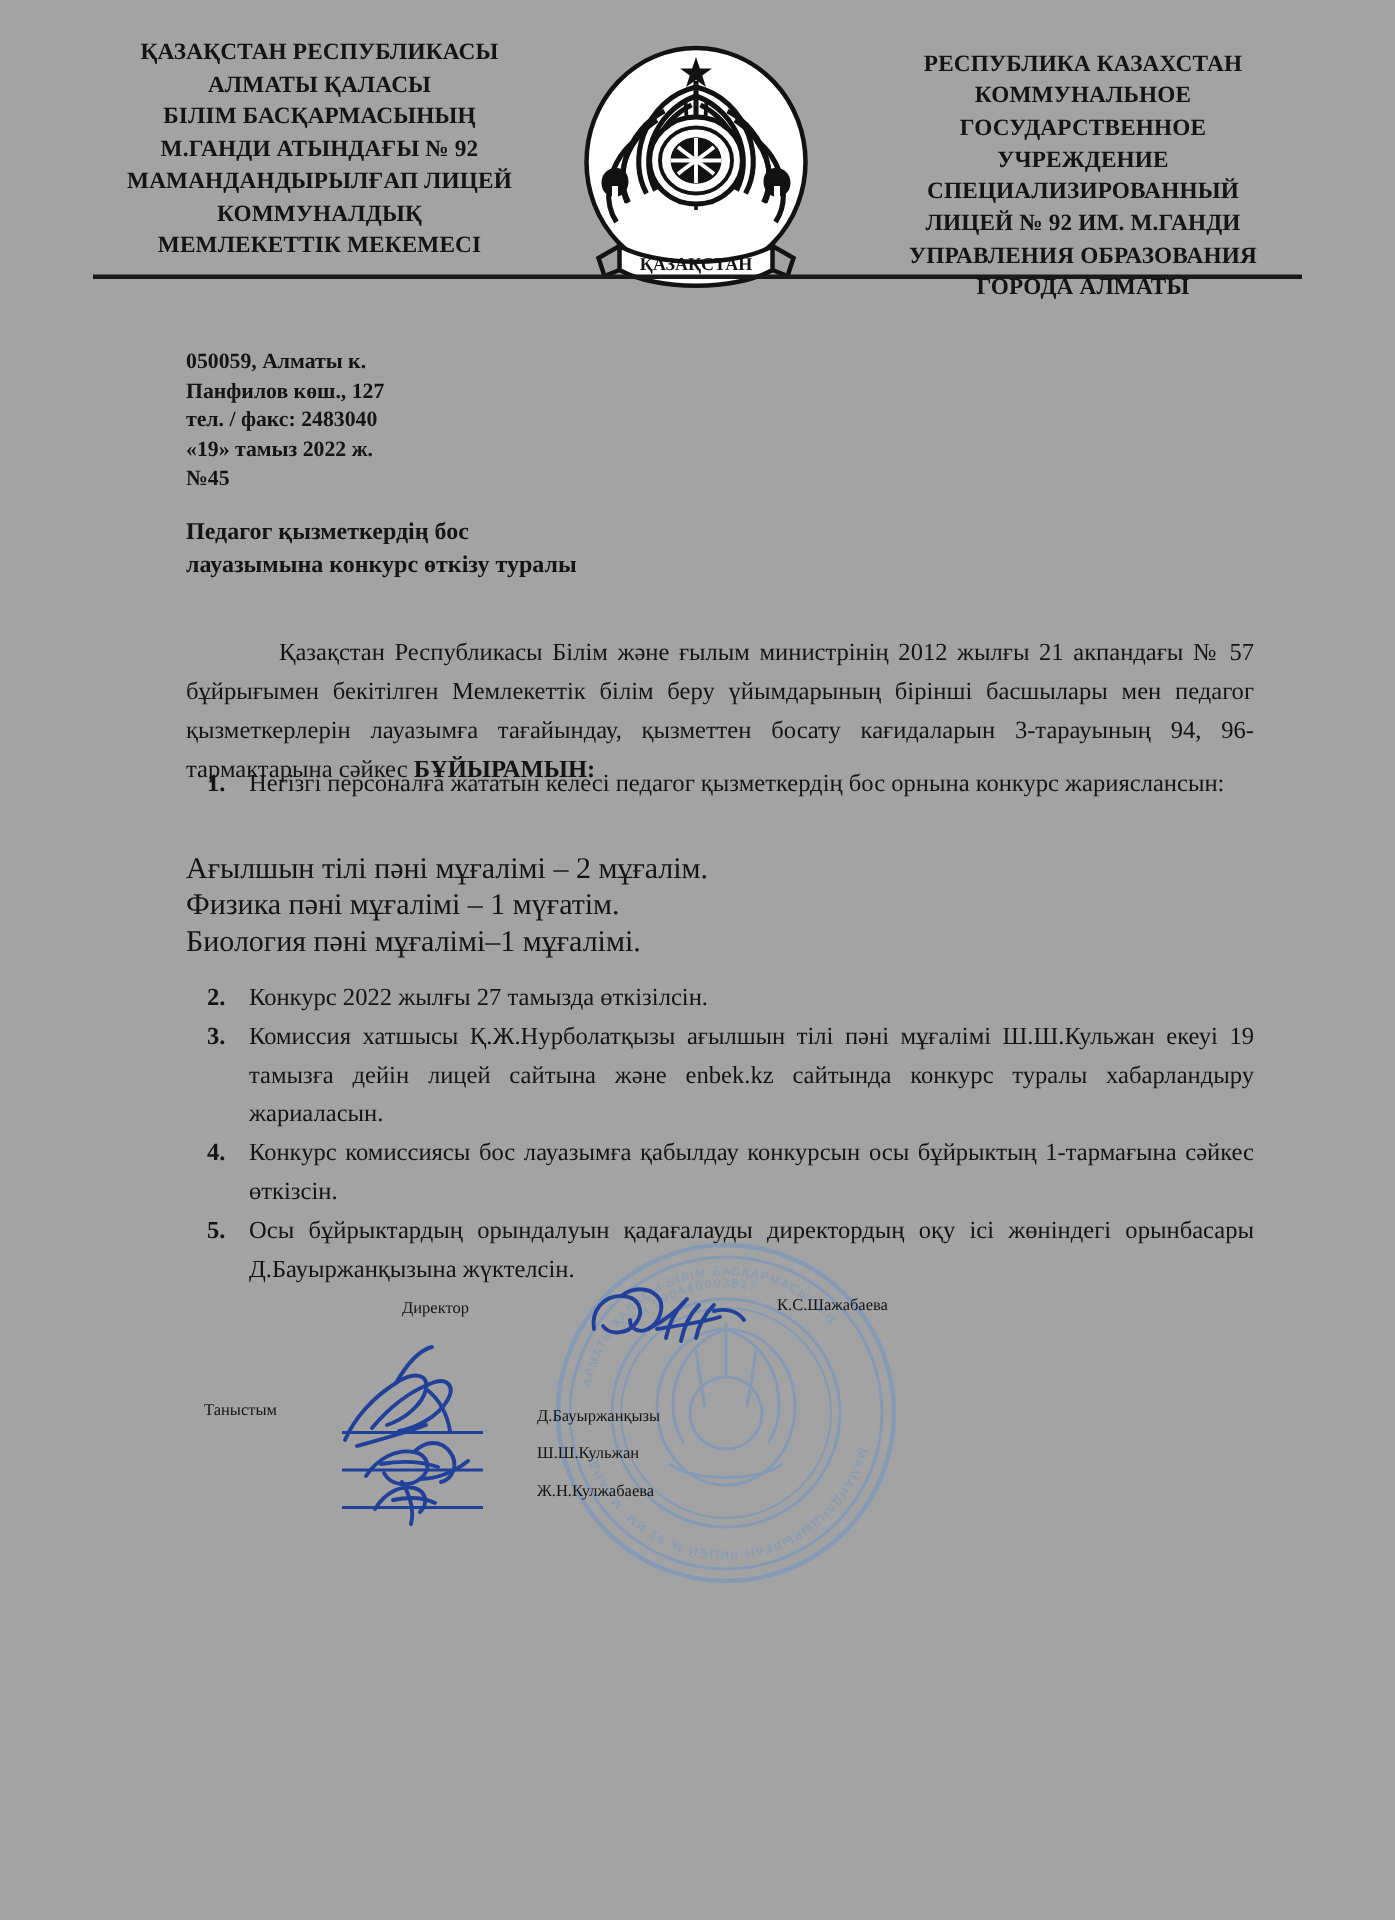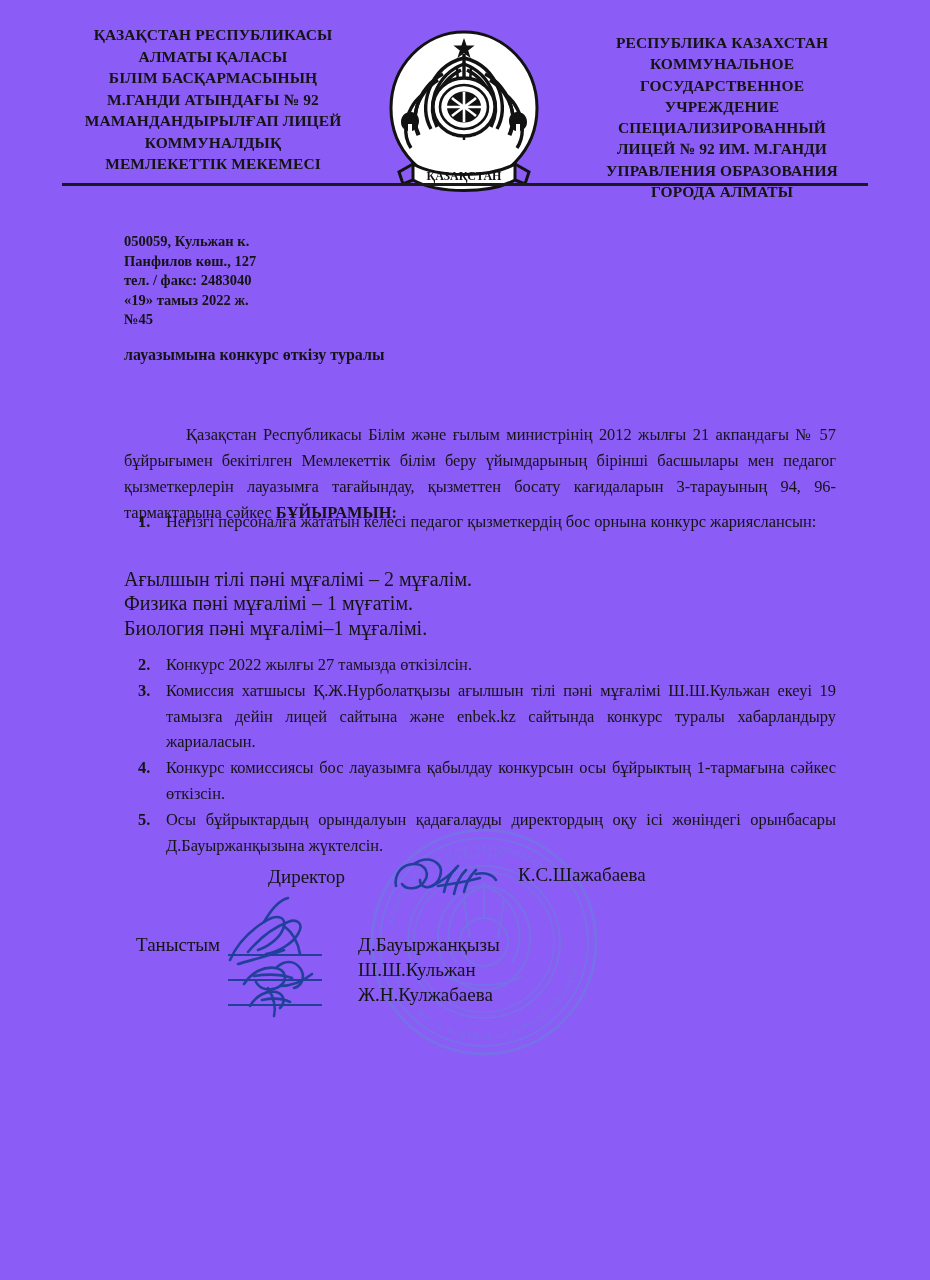--- a/index.html
+++ b/index.html
@@ -12,21 +12,21 @@
     height: 1280px;
     position: relative;
     font-family: "Liberation Serif", "DejaVu Serif", serif;
     color: #141414;
     overflow: hidden;
   }
   .page {
     position: relative;
     width: 930px;
     height: 1280px;
-    background: #8b5cf6;
+    background: #a3a3a3;
   }
 
   
   .letterhead {
     position: absolute;
     top: 16px;
     left: 0;
     width: 930px;
     height: 172px;
   }
@@ -142,21 +142,21 @@
   }
   .subjects div { white-space: nowrap; }
 
   
   .sig-block {
     position: absolute;
     left: 0;
     top: 858px;
     width: 930px;
     height: 180px;
-    font-size: 19px;
+    font-size: 11px;
   }
   .sig-director-label {
     position: absolute;
     left: 268px;
     top: 8px;
   }
   .sig-director-name {
     position: absolute;
     left: 518px;
     top: 6px;
@@ -300,28 +300,29 @@
       <span class="lh-line">СПЕЦИАЛИЗИРОВАННЫЙ</span>
       <span class="lh-line">ЛИЦЕЙ № 92 ИМ. М.ГАНДИ</span>
       <span class="lh-line">УПРАВЛЕНИЯ ОБРАЗОВАНИЯ</span>
       <span class="lh-line">ГОРОДА АЛМАТЫ</span>
     </div>
   </div>
 
   <div class="hrule"></div>
 
   <div class="addr">
-    <div>050059,  Кульжан к.</div>
+    <div>050059,  Алматы к.</div>
     <div>Панфилов көш., 127</div>
     <div>тел. / факс: 2483040</div>
     <div>«19» тамыз 2022 ж.</div>
     <div> №45</div>
   </div>
 
   <div class="subject">
+    <div>Педагог  қызметкердің бос</div>
     <div>лауазымына конкурс өткізу туралы</div>
   </div>
 
   <p class="body-para"><span>Қазақстан Республикасы Білім және ғылым министрінің 2012 жылғы 21 акпандағы № 57 бұйрығымен бекітілген Мемлекеттік білім беру үйымдарының бірінші басшылары мен педагог қызметкерлерін лауазымға тағайындау, қызметтен босату кағидаларын 3-тарауының 94, 96- тармактарына сәйкес </span><b>БҰЙЫРАМЫН:</b></p>
 
   <ol class="ol-list" id="list-a">
     <li>
       <span class="num">1.</span>
       <span>Негізгі персоналға жататын келесі педагог қызметкердің бос орнына конкурс жарияслансын:</span>
     </li>

